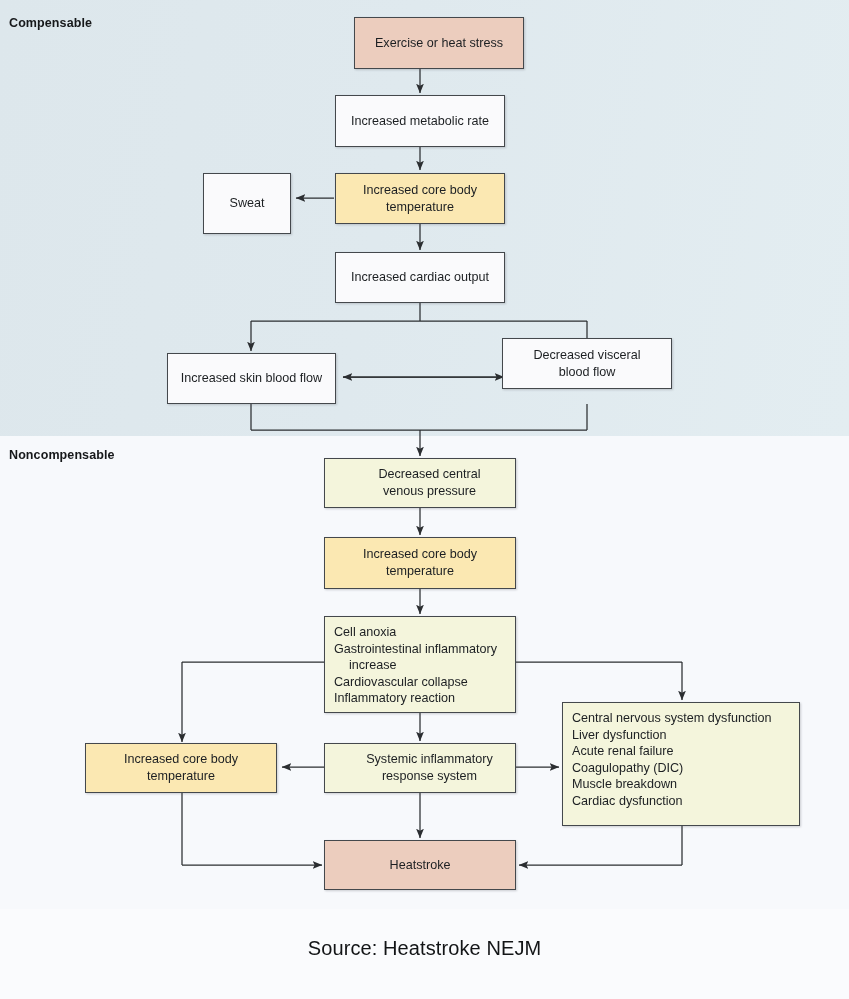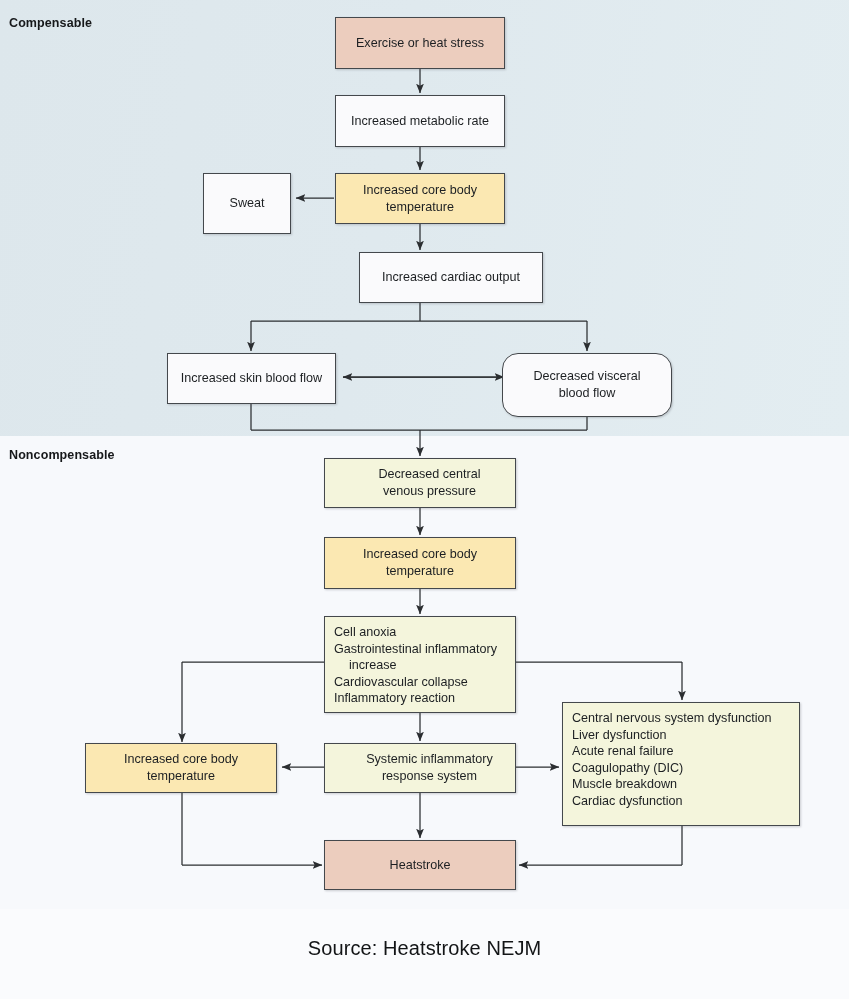--- a/index.html
+++ b/index.html
@@ -147,48 +147,48 @@
       <path d="M182,865 L322,865" marker-end="url(#ah)"></path>
 
       <path d="M682,826 L682,865"></path>
       <path d="M682,865 L519,865" marker-end="url(#ah)"></path>
     </g>
   </svg>
 
   <div class="zone-label" id="label-compensable">Compensable</div>
   <div class="zone-label" id="label-noncompensable">Noncompensable</div>
 
-  <div class="node fill-pink" style="left:335px; top:17px; width:170px; height:52px;">
+  <div class="node fill-pink" style="left:354px; top:17px; width:170px; height:52px;">
     <span>Exercise or heat stress</span>
   </div>
 
   <div class="node fill-white" style="left:335px; top:95px; width:170px; height:52px;">
     <span>Increased metabolic rate</span>
   </div>
 
   <div class="node fill-white" style="left:203px; top:173px; width:88px; height:61px;">
     <span>Sweat</span>
   </div>
 
   <div class="node fill-amber" style="left:335px; top:173px; width:170px; height:51px;">
     <span>
       <span>Increased core body</span><br>
       <span>temperature</span>
     </span>
   </div>
 
-  <div class="node fill-white" style="left:335px; top:252px; width:184px; height:51px;margin-left:24px;">
+  <div class="node fill-white" style="left:335px; top:252px; width:170px; height:51px;">
     <span>Increased cardiac output</span>
   </div>
 
   <div class="node fill-white" style="left:167px; top:353px; width:169px; height:51px;">
     <span>Increased skin blood flow</span>
   </div>
 
-  <div class="node fill-white" style="left:502px; top:353px; width:170px; height:64px;border-radius:16px;">
+  <div class="node fill-white" style="left:502px; top:338px; width:170px; height:51px;">
     <span>
       <span>Decreased visceral</span><br>
       <span>blood flow</span>
     </span>
   </div>
 
   <div class="node fill-cream" style="left:324px; top:458px; width:192px; height:50px;">
     <span>
       <span>Decreased central</span><br>
       <span>venous pressure</span>

